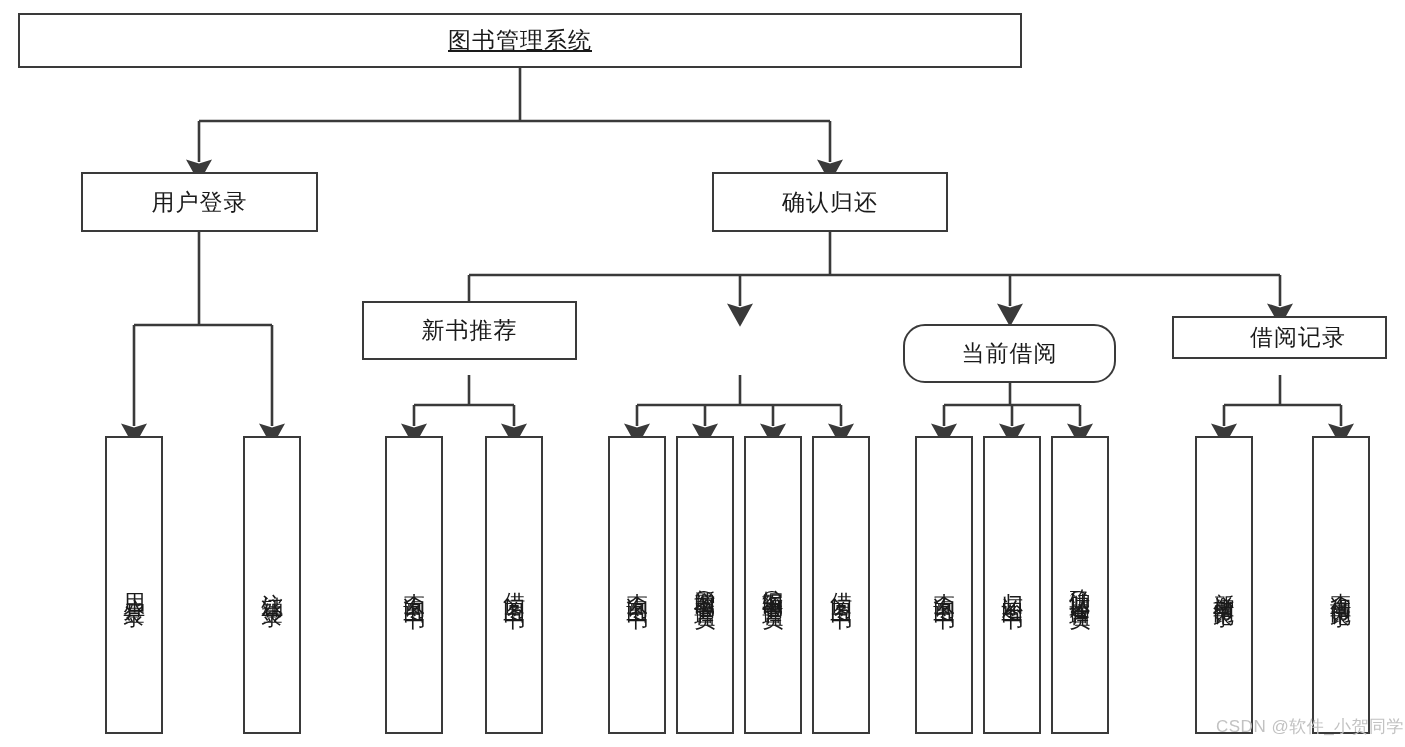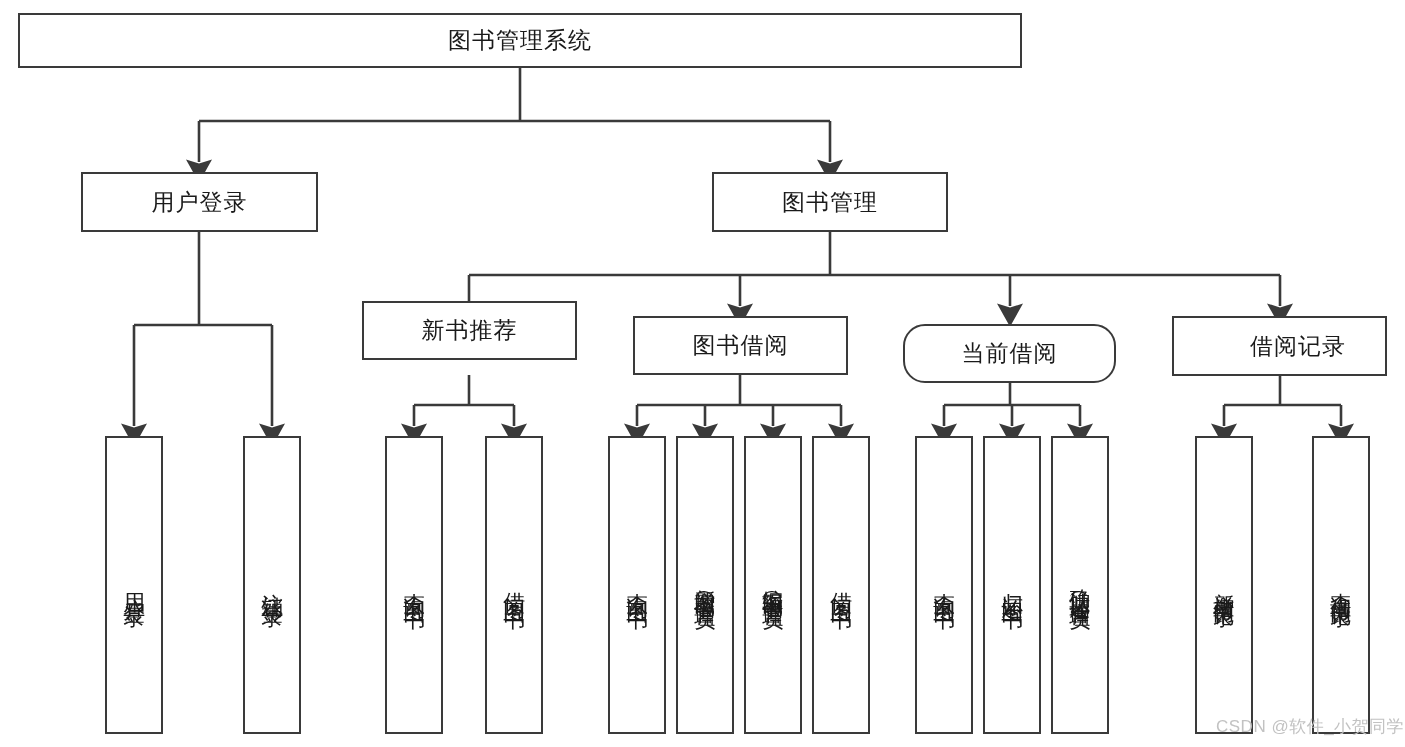--- a/index.html
+++ b/index.html
@@ -35,20 +35,21 @@
     justify-content: center;
     color: #1a1a1a;
   }
   .node-h {
     font-size: 23px;
     letter-spacing: 1px;
     white-space: nowrap;
   }
   .node.root {
     font-size: 23px;
+    text-decoration: underline;
   }
   .node.leaf {
     padding: 6px 2px;
     align-items: center;
   }
   .vtext {
     writing-mode: vertical-rl;
     text-orientation: upright;
     font-size: 22px;
     line-height: 1.12;
@@ -125,33 +126,30 @@
   </svg>
 
   <div class="node node-h root" style="left:18px; top:13px; width:1004px; height:55px;">
     <span>图书管理系统</span>
   </div>
 
   <div class="node node-h" style="left:81px; top:172px; width:237px; height:60px;">
     <span>用户登录</span>
   </div>
   <div class="node node-h" style="left:712px; top:172px; width:236px; height:60px;">
-    <span>图书管理</span>
+    <span>确认归还</span>
   </div>
 
   <div class="node node-h" style="left:362px; top:301px; width:215px; height:59px;">
     <span>新书推荐</span>
   </div>
-  <div class="node node-h" style="left:633px; top:316px; width:215px; height:59px;">
-    <span>图书借阅</span>
-  </div>
   <div class="node node-h" style="left:903px; top:324px; width:213px; height:59px;border-radius:22px;">
     <span>当前借阅</span>
   </div>
-  <div class="node node-h" style="left:1172px; top:316px; width:215px; height:60px;padding-left:37px;">
+  <div class="node node-h" style="left:1172px; top:316px; width:215px; height:43px;padding-left:37px;">
     <span>借阅记录</span>
   </div>
 
   <div class="node leaf" style="left:105px; top:436px; width:58px; height:298px;">
     <span class="vtext">用户登录</span>
   </div>
   <div class="node leaf" style="left:243px; top:436px; width:58px; height:298px;">
     <span class="vtext">注销登录</span>
   </div>
 

